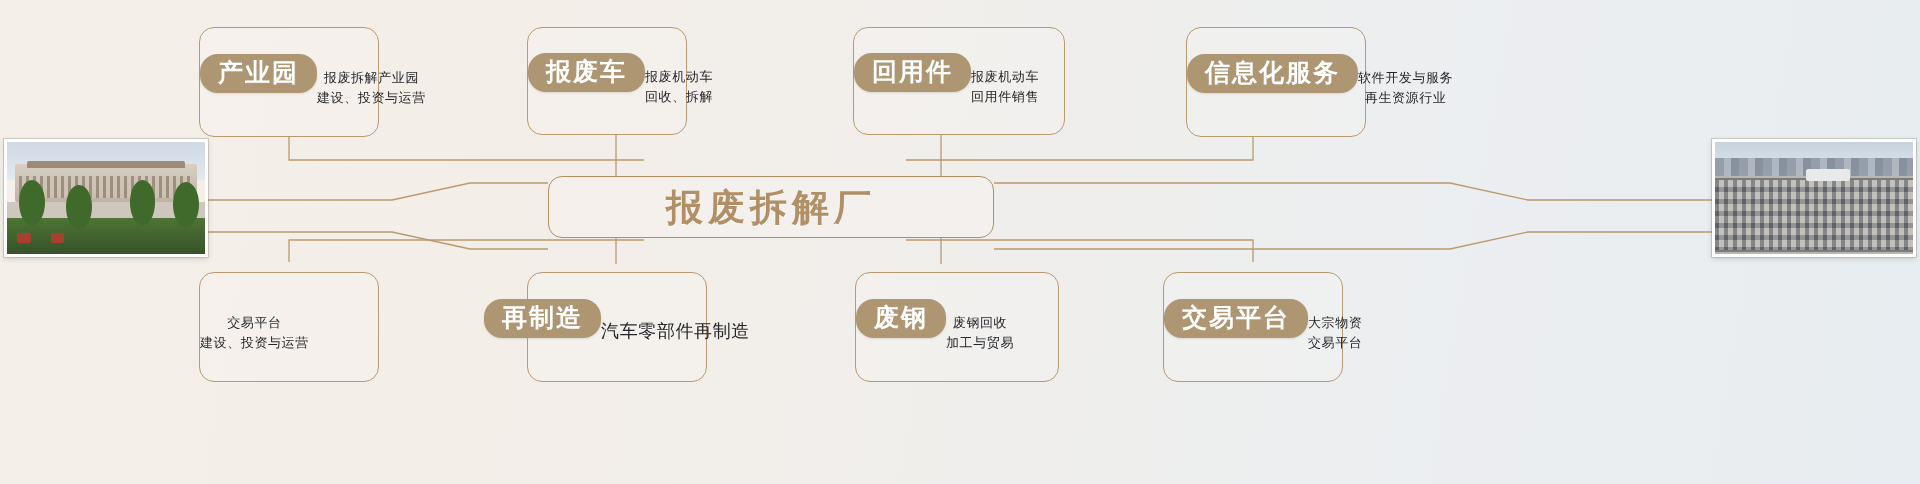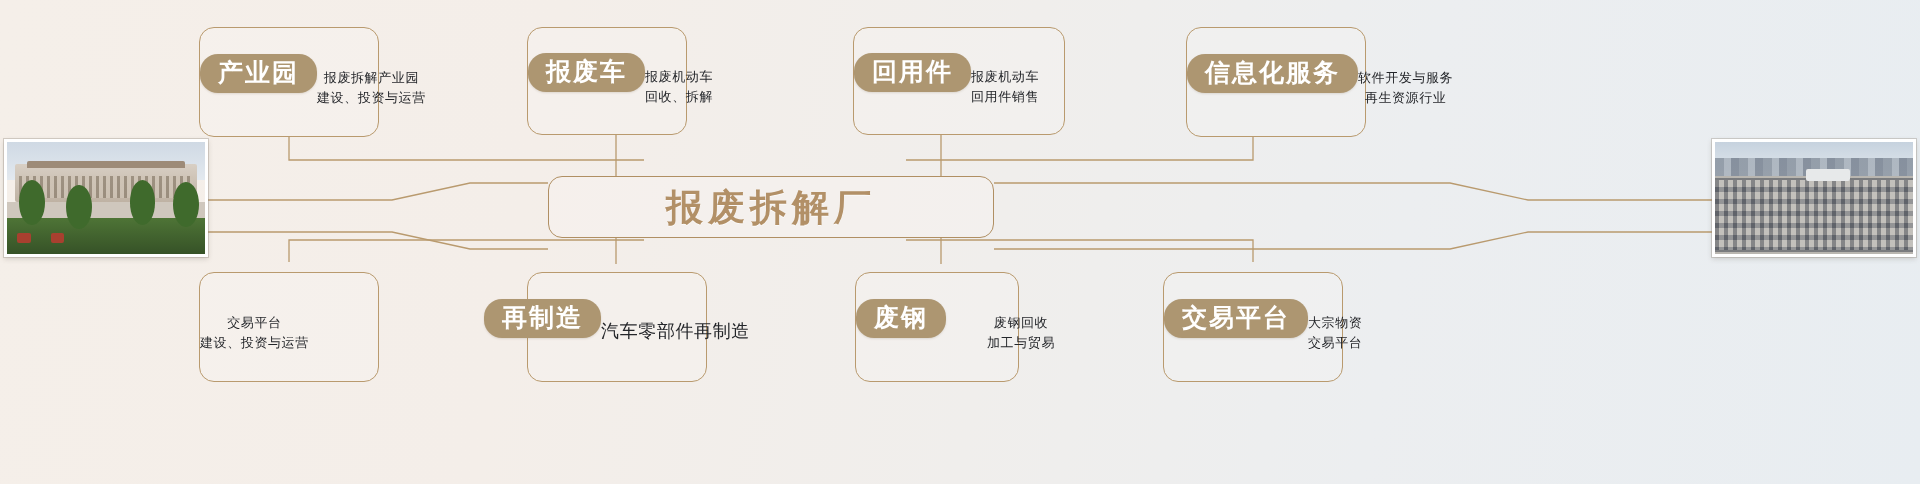--- a/index.html
+++ b/index.html
@@ -176,21 +176,21 @@
     </div>
   </div>
 
   <div class="card" style="left:527px;top:272px;width:180px;height:110px;justify-content:center;">
     <div class="badge">再制造</div>
     <div class="desc" style="font-size:18px;margin-top:8px;">
       <div>汽车零部件再制造</div>
     </div>
   </div>
 
-  <div class="card" style="left:855px;top:272px;width:164px;height:110px;gap:41px;">
+  <div class="card" style="left:855px;top:272px;width:204px;height:110px;">
     <div class="badge">废钢</div>
     <div class="desc">
       <div>废钢回收</div>
       <div>加工与贸易</div>
     </div>
   </div>
 
   <div class="card" style="left:1163px;top:272px;width:180px;height:110px;">
     <div class="badge">交易平台</div>
     <div class="desc">

